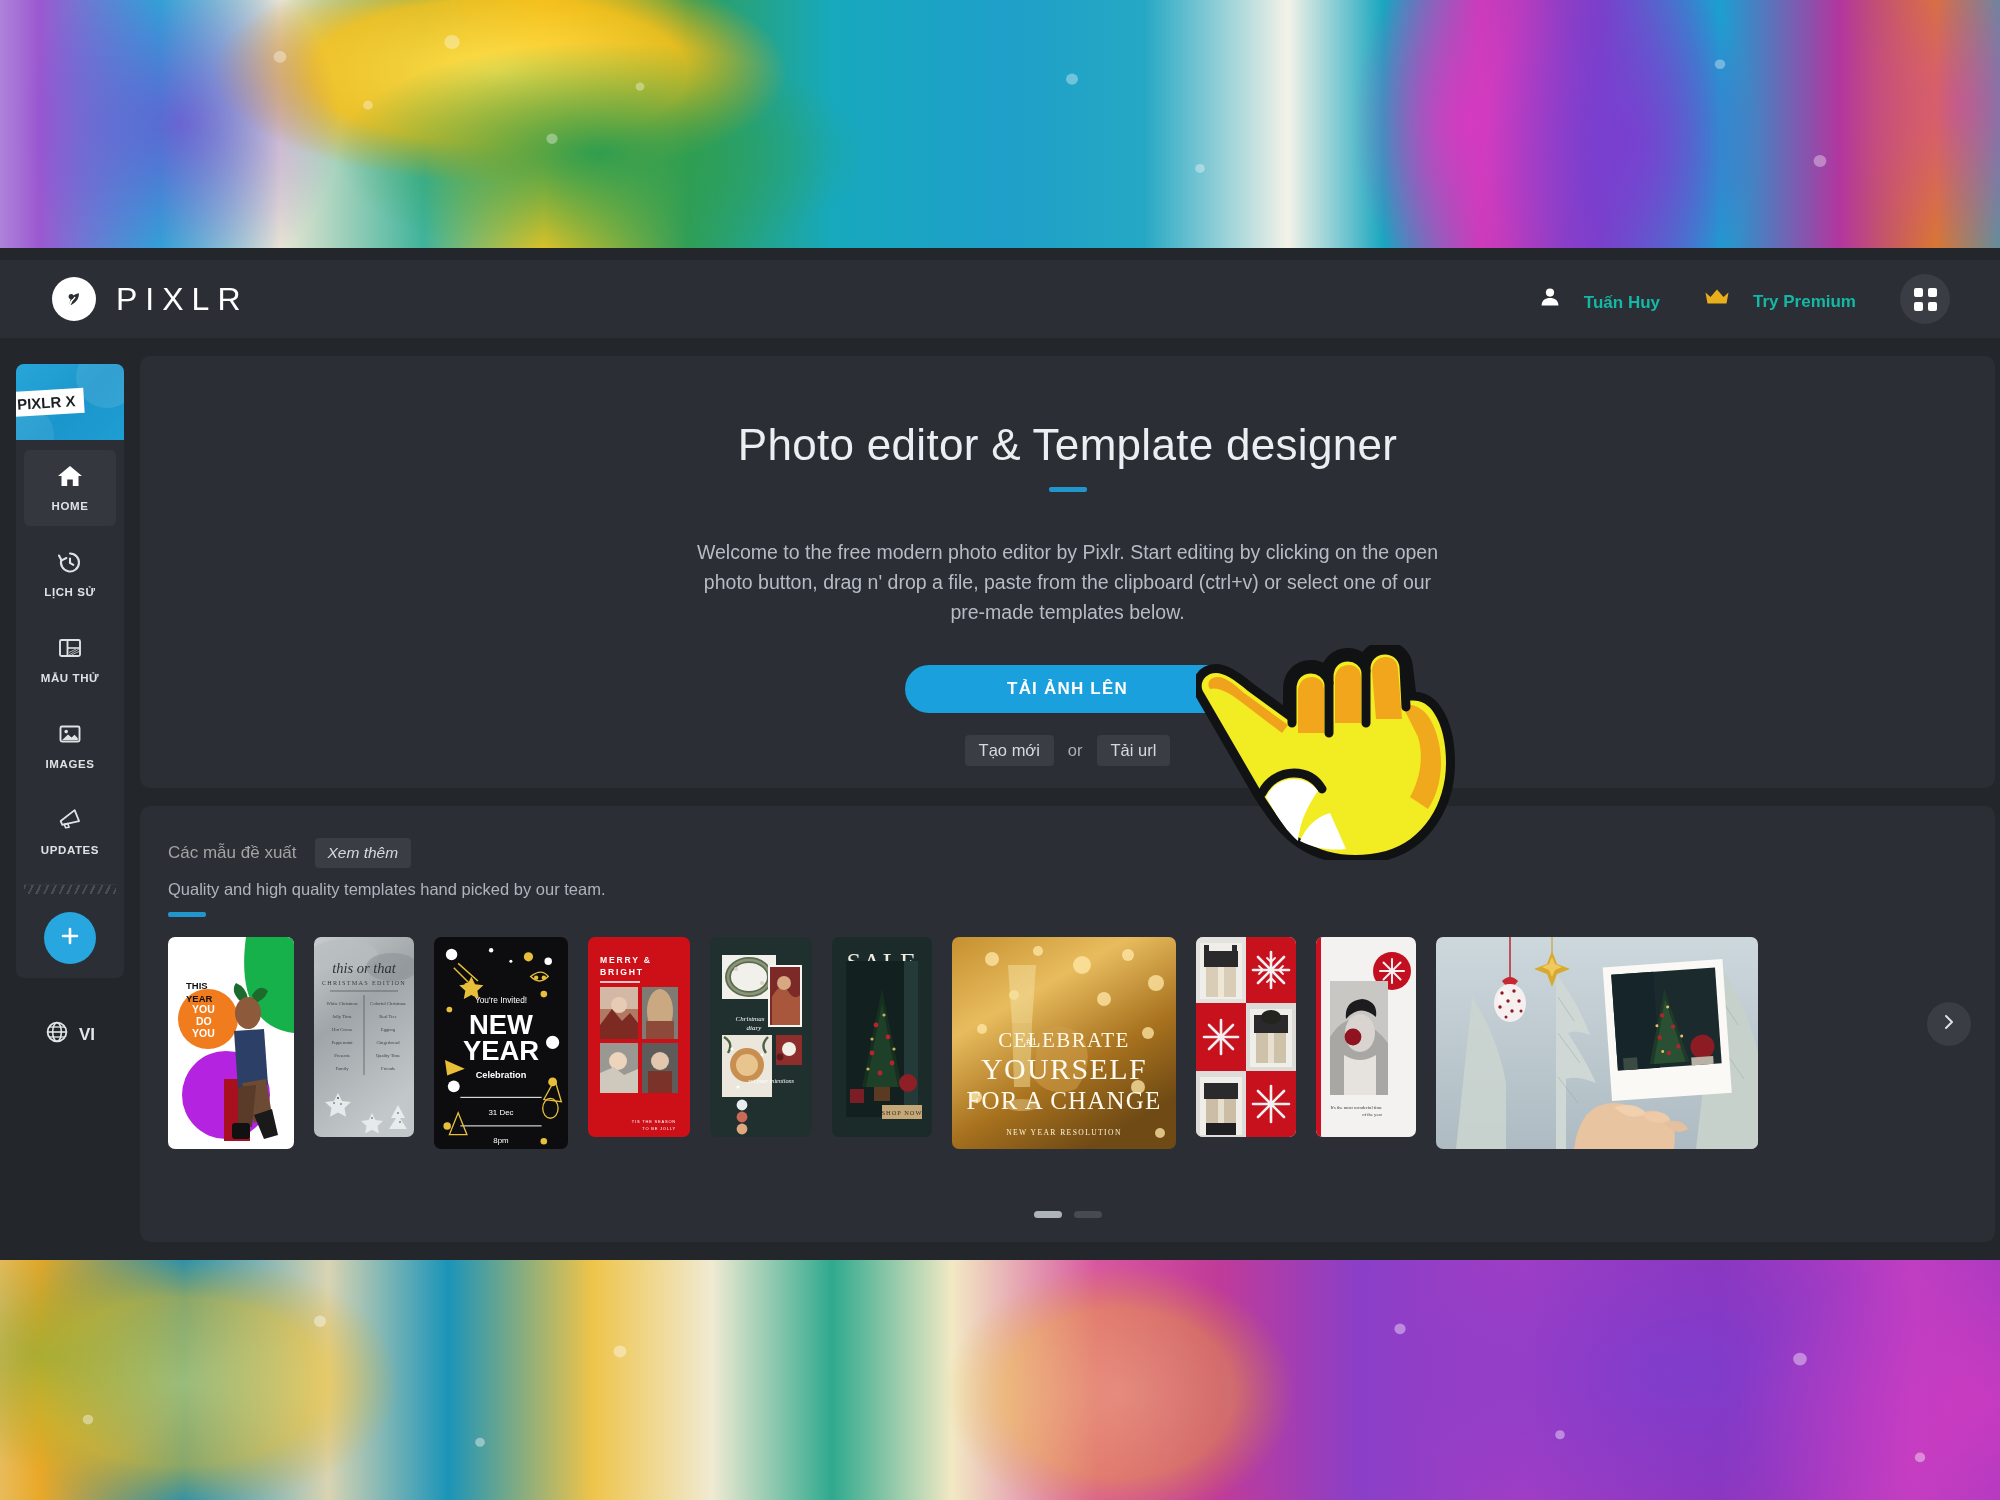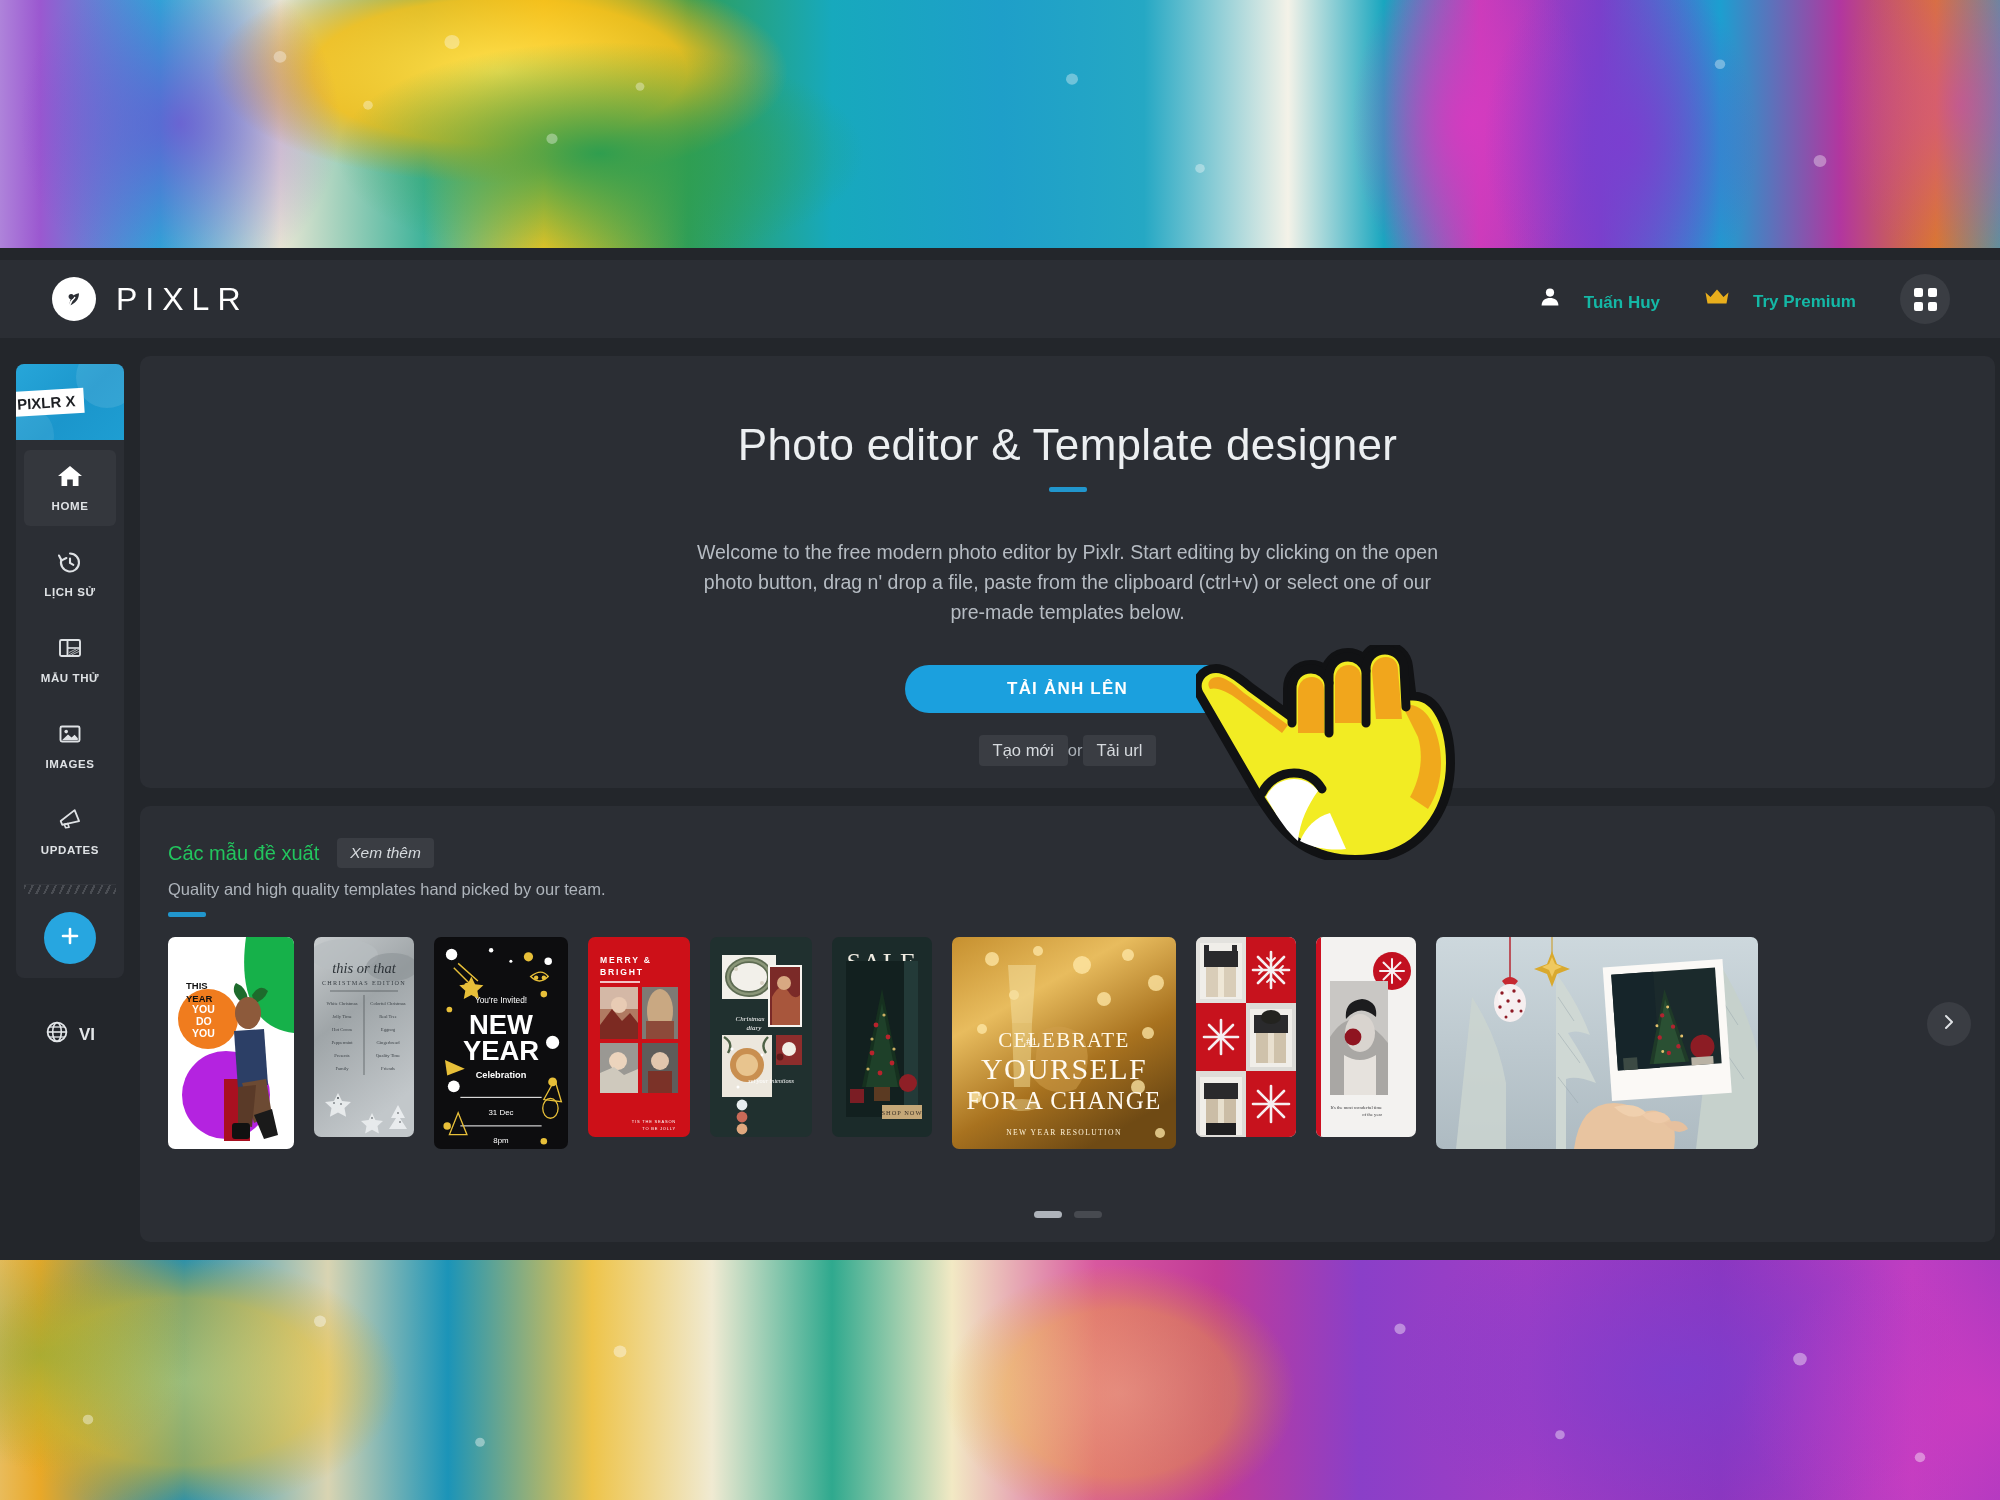--- a/index.html
+++ b/index.html
@@ -181,37 +181,37 @@
     margin-top: 38px;
     width: 325px; height: 48px;
     background: #1ba0de;
     border-radius: 26px; border: none;
     color: #ffffff; font-size: 17px; font-weight: bold;
     letter-spacing: 1.2px;
     cursor: pointer;
   }
   .alt-row {
     margin-top: 22px;
-    display: flex; align-items: center; 
+    display: flex; align-items: center; gap: 14px;
   }
   .chip {
     background: #3a3d43; color: #d6dade;
     font-size: 16.5px; padding: 6px 14px;
     border-radius: 4px; cursor: pointer;
   }
   .alt-or { color: #aab0b7; font-size: 16.5px; }
 
   
   .templates {
     position: absolute; left: 0; top: 468px;
     width: 1855px; height: 436px;
     padding: 32px 28px 0 28px;
   }
   .tpl-head { display: flex; align-items: center; gap: 18px; }
-  .tpl-title { color: #22c55e; font-size: 20px; }
+  .tpl-title { color: #a3a3a3; font-size: 17px; }
   .tpl-more {
     background: #3a3d43; color: #d6dade;
     font-size: 15.5px; padding: 6px 13px;
     border-radius: 4px; cursor: pointer; font-style: italic;
   }
   .tpl-sub { color: #aeb4bb; font-size: 16.5px; margin-top: 12px; }
   .tpl-bar {
     width: 38px; height: 5px; background: #2196cd;
     border-radius: 2px; margin-top: 13px;
   }

